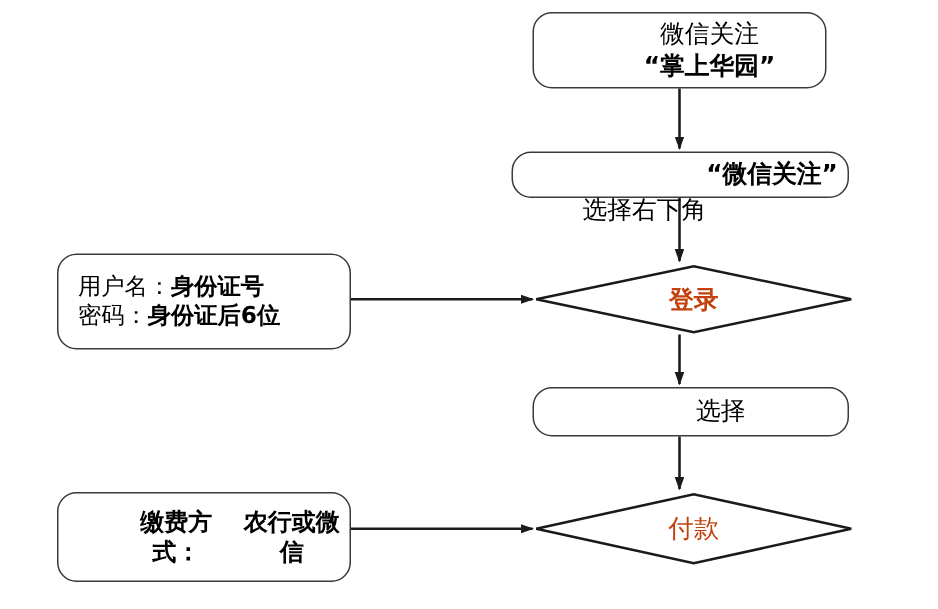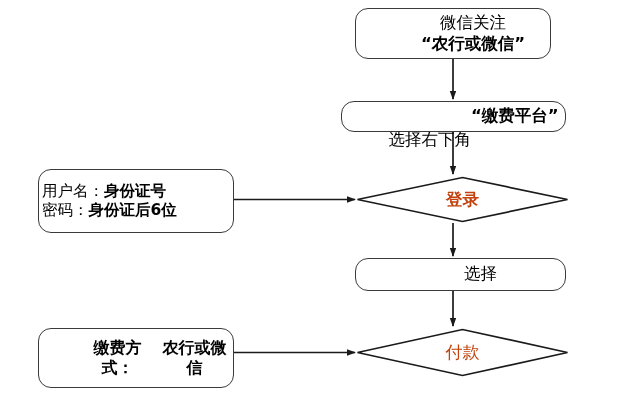--- a/index.html
+++ b/index.html
@@ -88,21 +88,21 @@
     font-weight: 700;
   }
   .t-credentials {
     left: 38px;
     top: 169px;
     width: 196px;
     height: 64px;
     font-size: 15.5px;
     flex-direction: column;
     align-items: flex-start;
-    padding-left: 3px;
+    padding-left: 13px;
   }
   .t-credentials .row {
     white-space: nowrap;
     text-align: left;
   }
   .t-credentials .lbl { font-weight: 400; }
   .t-credentials .val { font-weight: 700; }
   .t-other-payment {
     left: 355px;
     top: 258px;
@@ -151,26 +151,26 @@
 
     <line x1="453" y1="223" x2="453" y2="256" stroke="#1a1a1a" stroke-width="1.7" marker-end="url(#arrowhead)"></line>
 
     <line x1="453" y1="291" x2="453" y2="326" stroke="#1a1a1a" stroke-width="1.7" marker-end="url(#arrowhead)"></line>
 
     <line x1="234" y1="352.5" x2="355" y2="352.5" stroke="#1a1a1a" stroke-width="1.7" marker-end="url(#arrowhead)"></line>
   </svg>
 
   <div class="node rounded-box t-wechat-follow">
     <span class="line1">微信关注</span>
-    <span class="line2">“农行或微信”</span>
+    <span class="line2">“掌上华园”</span>
   </div>
 
   <div class="node rounded-box t-select-platform">
     <span class="lead">选择右下角</span>
-      <span>“缴费平台”</span>
+      <span>“微信关注”</span>
   </div>
 
   <div class="diamond-wrap t-login">
     <svg width="213" height="47" viewBox="0 0 213 47" xmlns="http://www.w3.org/2000/svg">
       <polygon points="1.5,23.5 106.5,1.5 211.5,23.5 106.5,45.5" fill="#ffffff" stroke="#1a1a1a" stroke-width="1.7"></polygon>
     </svg>
     <div class="diamond-label" style="font-size:16.5px;font-weight:700;">登录</div>
   </div>
 
   <div class="node rounded-box t-credentials">

